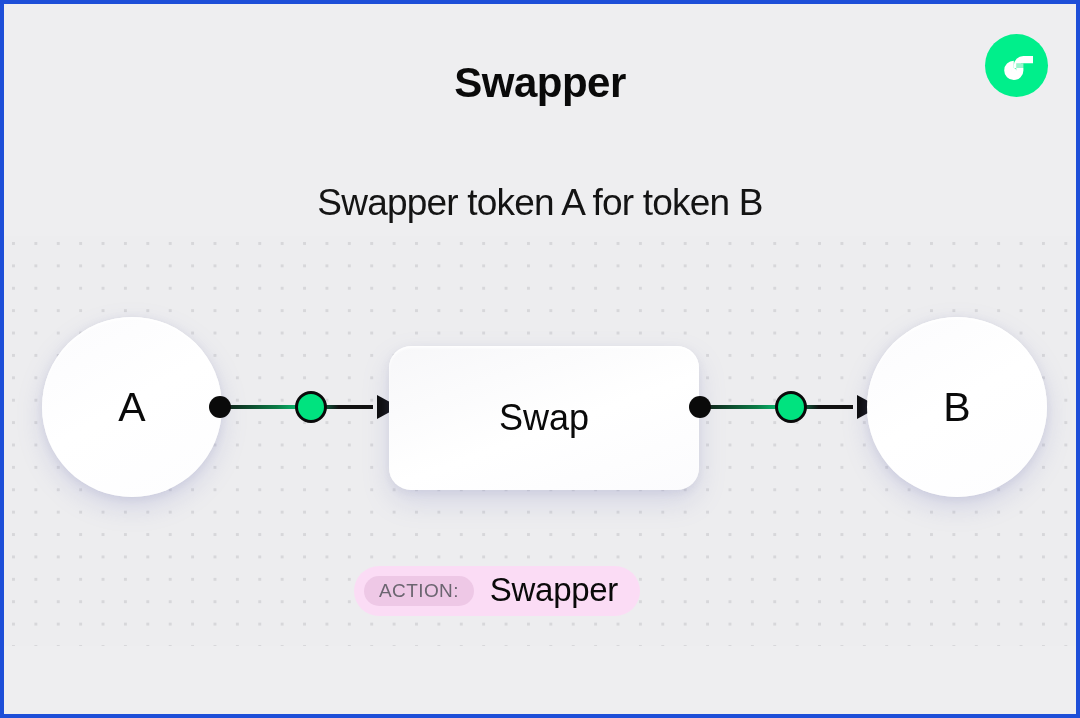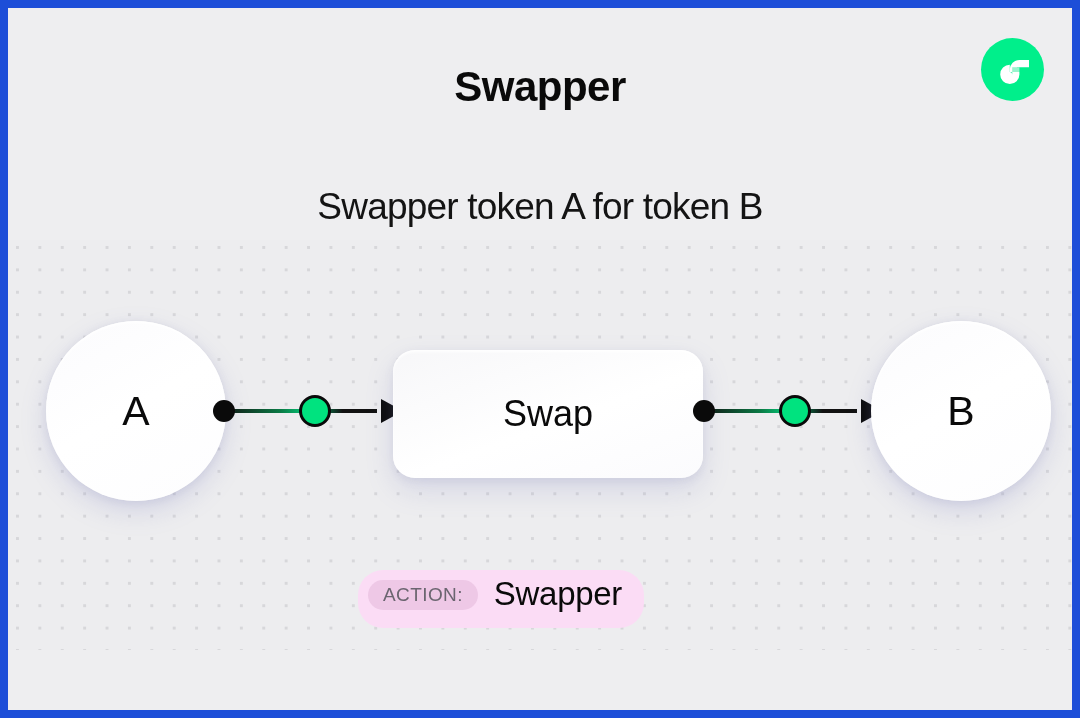--- a/index.html
+++ b/index.html
@@ -11,21 +11,21 @@
     font-family: "Liberation Sans", sans-serif;
   }
 
   .screen {
     position: relative;
     width: 1080px;
     height: 718px;
     background: #eeeef0;
     overflow: hidden;
     box-sizing: border-box;
-    border: 8px solid #1d4ed8;
+    border: 4px solid #1d4ed8;
   }
 
   
   .page-title {
     position: absolute;
     top: 58px;
     left: 0;
     width: 100%;
     text-align: center;
     font-size: 42px;
@@ -95,21 +95,21 @@
   }
   #token-a { left: 38px; top: 81px; }
   #token-b { left: 863px; top: 81px; }
 
   
   .process-node {
     position: absolute;
     left: 385px;
     top: 110px;
     width: 310px;
-    height: 128px;
+    height: 144px;
     border-radius: 22px;
     background: linear-gradient(160deg, #f7f7f9 0%, #ffffff 55%, #fbfbfd 100%);
     box-shadow: 0 12px 28px rgba(120,124,190,0.20),
                 0 3px 9px rgba(130,130,170,0.13),
                 inset 0 2px 3px rgba(255,255,255,0.95);
     display: flex;
     align-items: center;
     justify-content: center;
     font-size: 36px;
     font-weight: 400;
@@ -163,21 +163,21 @@
     border-bottom: 12px solid transparent;
     border-left: 22px solid #0a0a0a;
   }
 
   
   .action-badge {
     position: absolute;
     left: 350px;
     top: 562px;
     height: 50px;
-    padding: 0 22px 8px 10px;
+    padding: 0 22px 0 10px;
     border-radius: 25px;
     background: #fbdcf5;
     display: flex;
     align-items: center;
     gap: 16px;
   }
   .action-badge-tag {
     background: #eec8e6;
     border-radius: 16px;
     padding: 5px 15px 6px;

